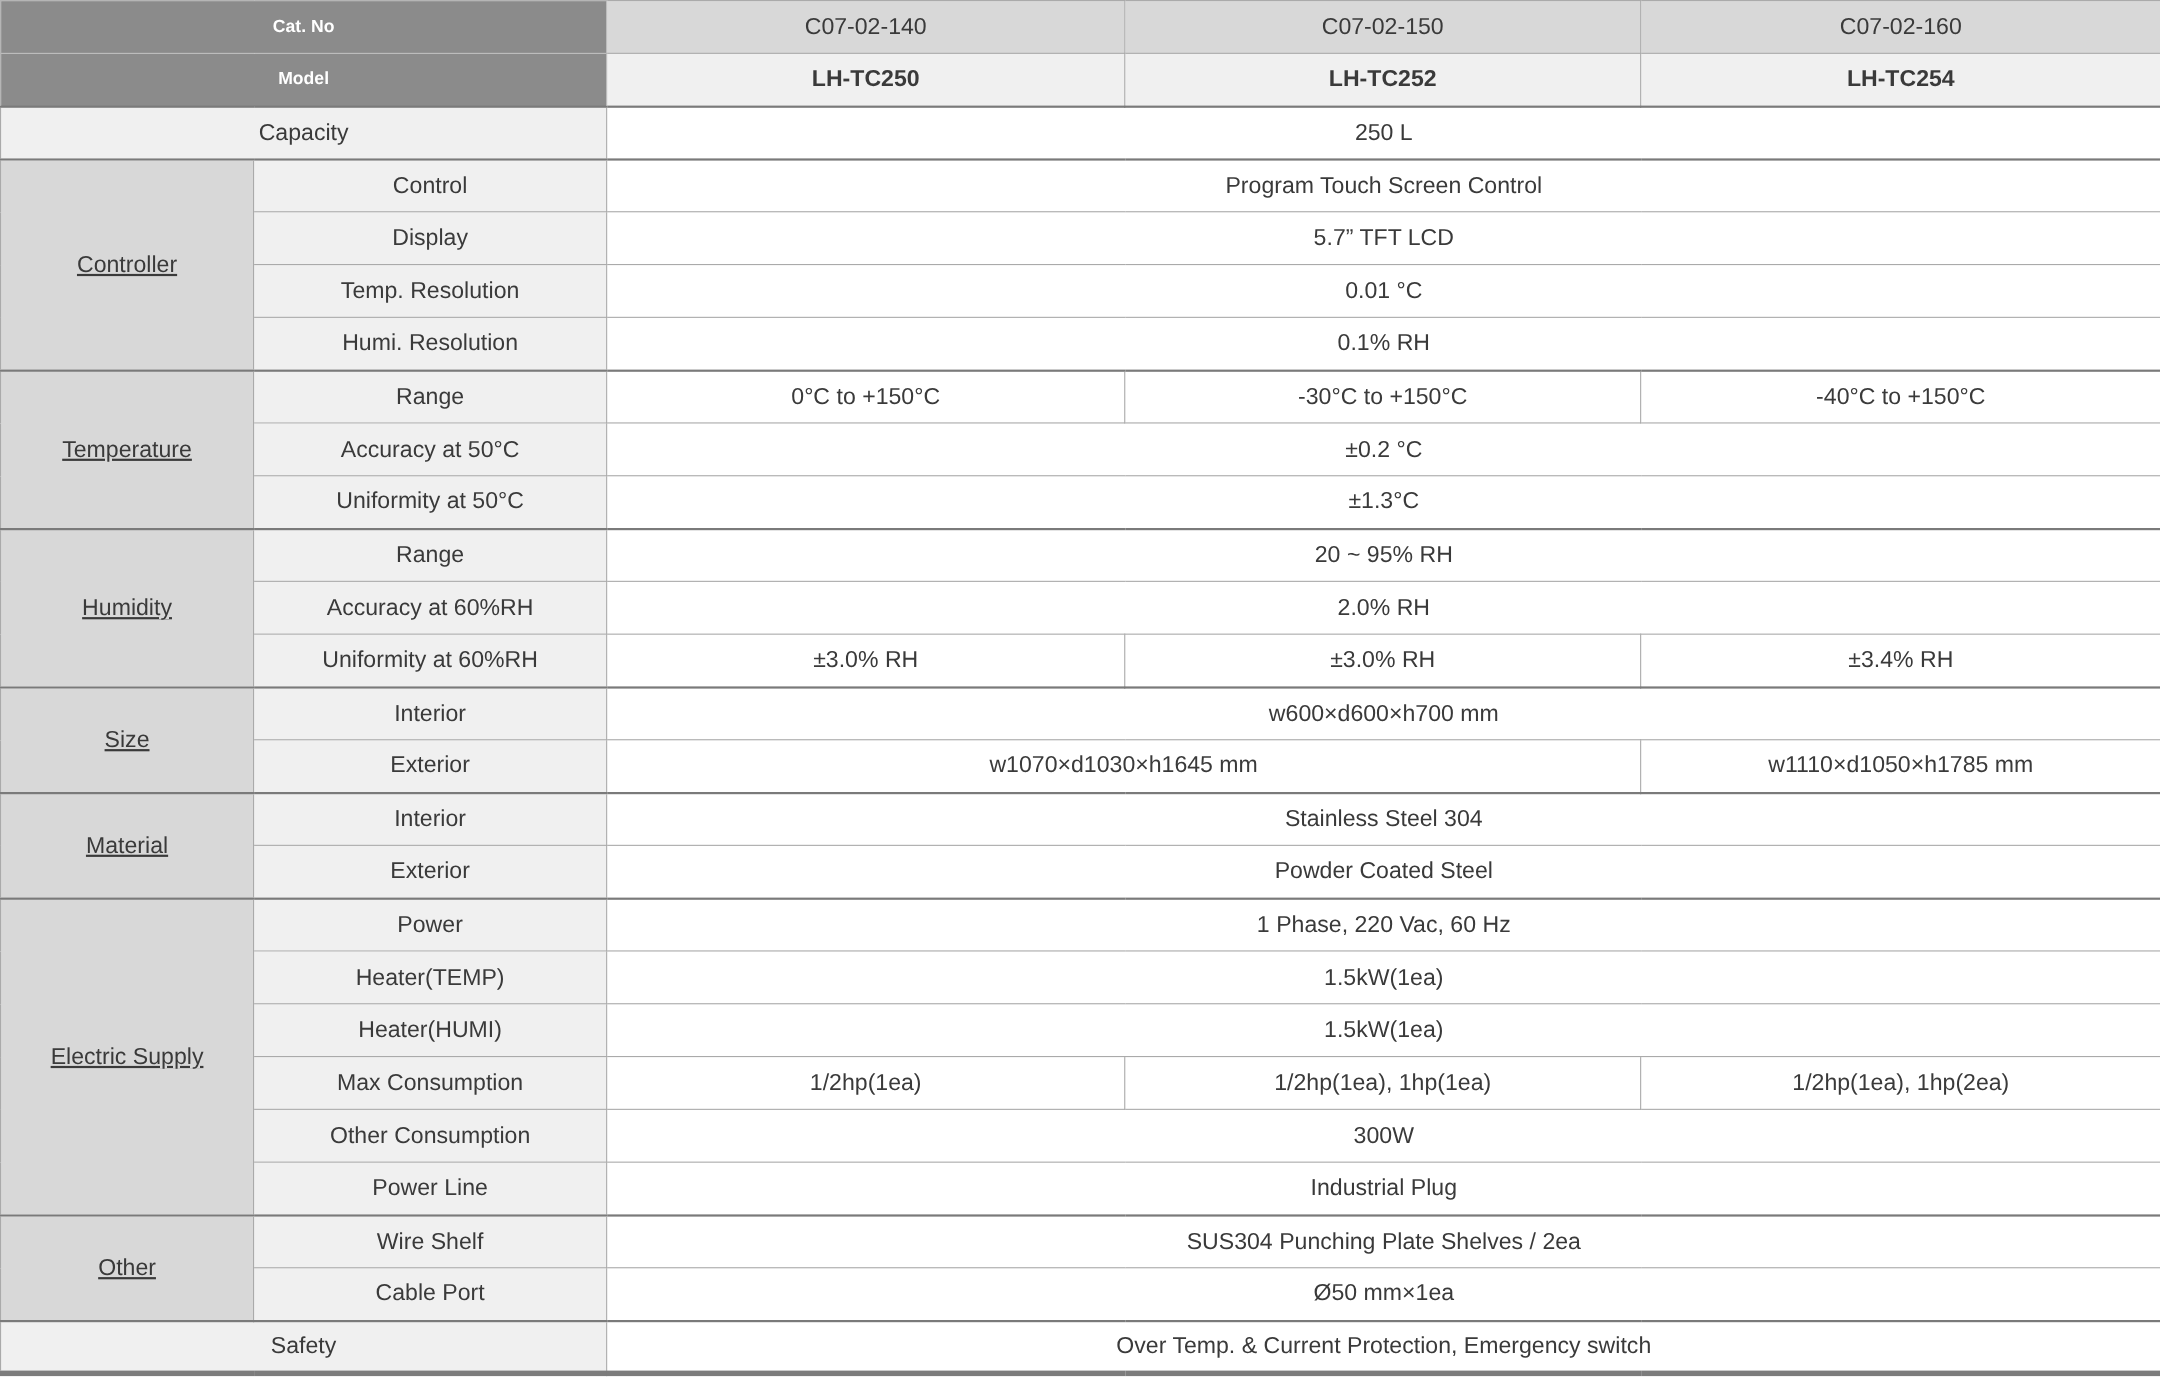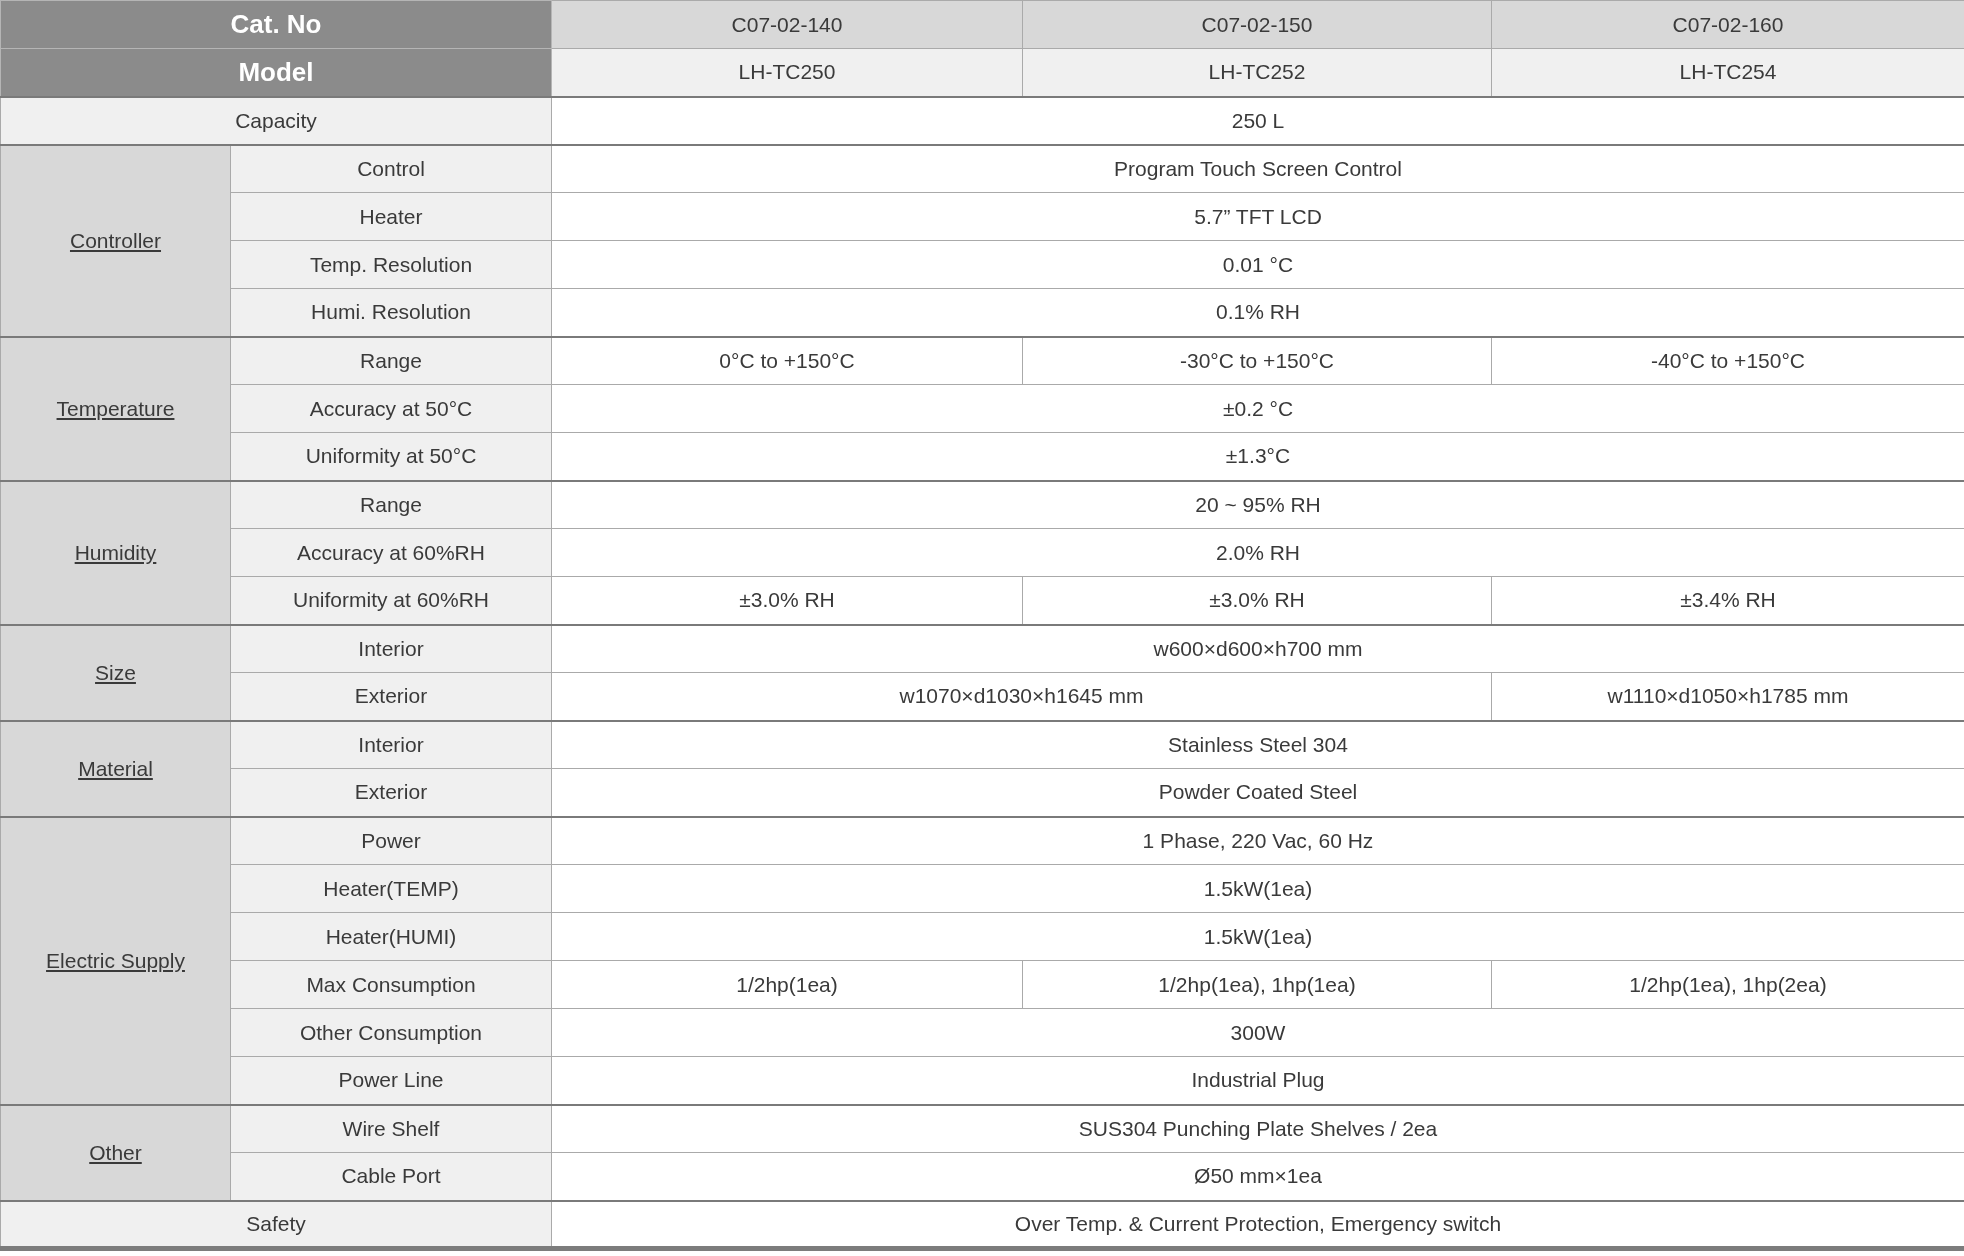--- a/index.html
+++ b/index.html
@@ -16,23 +16,23 @@
     width:1964px;height:1251px;
     border-bottom:5px solid var(--bottom-bar);
   }
   td{
     border:1px solid var(--border-light);
     text-align:center;vertical-align:middle;
     font-size:21px;color:var(--body-text);
     padding:0 8px;overflow:hidden;white-space:nowrap;
   }
   tr{height:48px;}
-  td.hdr{background:var(--header-bg);color:var(--header-text);font-weight:bold;font-size:26px;border-color:#b5b5b5;}
+  td.hdr{background:var(--header-bg);color:var(--header-text);font-weight:bold;font-size:16px;border-color:#b5b5b5;}
   td.cv{background:var(--catno-value-bg);margin-top:41px;}
-  td.mv{background:var(--model-value-bg);}
+  td.mv{background:var(--model-value-bg);font-weight:bold;}
   td.g{background:var(--group-label-bg);text-decoration:underline;}
   td.s{background:var(--sub-label-bg);}
   td.v{background:var(--value-bg);text-align:center;}
   tr.sec > td{border-top:2px solid var(--border-dark);margin-left:15px;}
 </style>
 </head>
 <body>
 
 <table class="spec">
   <colgroup>
@@ -62,21 +62,21 @@
     <td class="s" colspan="2">Capacity</td>
     <td class="v" colspan="3">250 L</td>
   </tr>
 
   <tr class="sec">
     <td class="g" rowspan="4">Controller</td>
     <td class="s">Control</td>
     <td class="v" colspan="3">Program Touch Screen Control</td>
   </tr>
   <tr>
-    <td class="s">Heater</td>
+    <td class="s">Display</td>
     <td class="v" colspan="3">5.7” TFT LCD</td>
   </tr>
   <tr>
     <td class="s">Temp. Resolution</td>
     <td class="v" colspan="3">0.01 °C</td>
   </tr>
   <tr>
     <td class="s">Humi. Resolution</td>
     <td class="v" colspan="3">0.1% RH</td>
   </tr>

